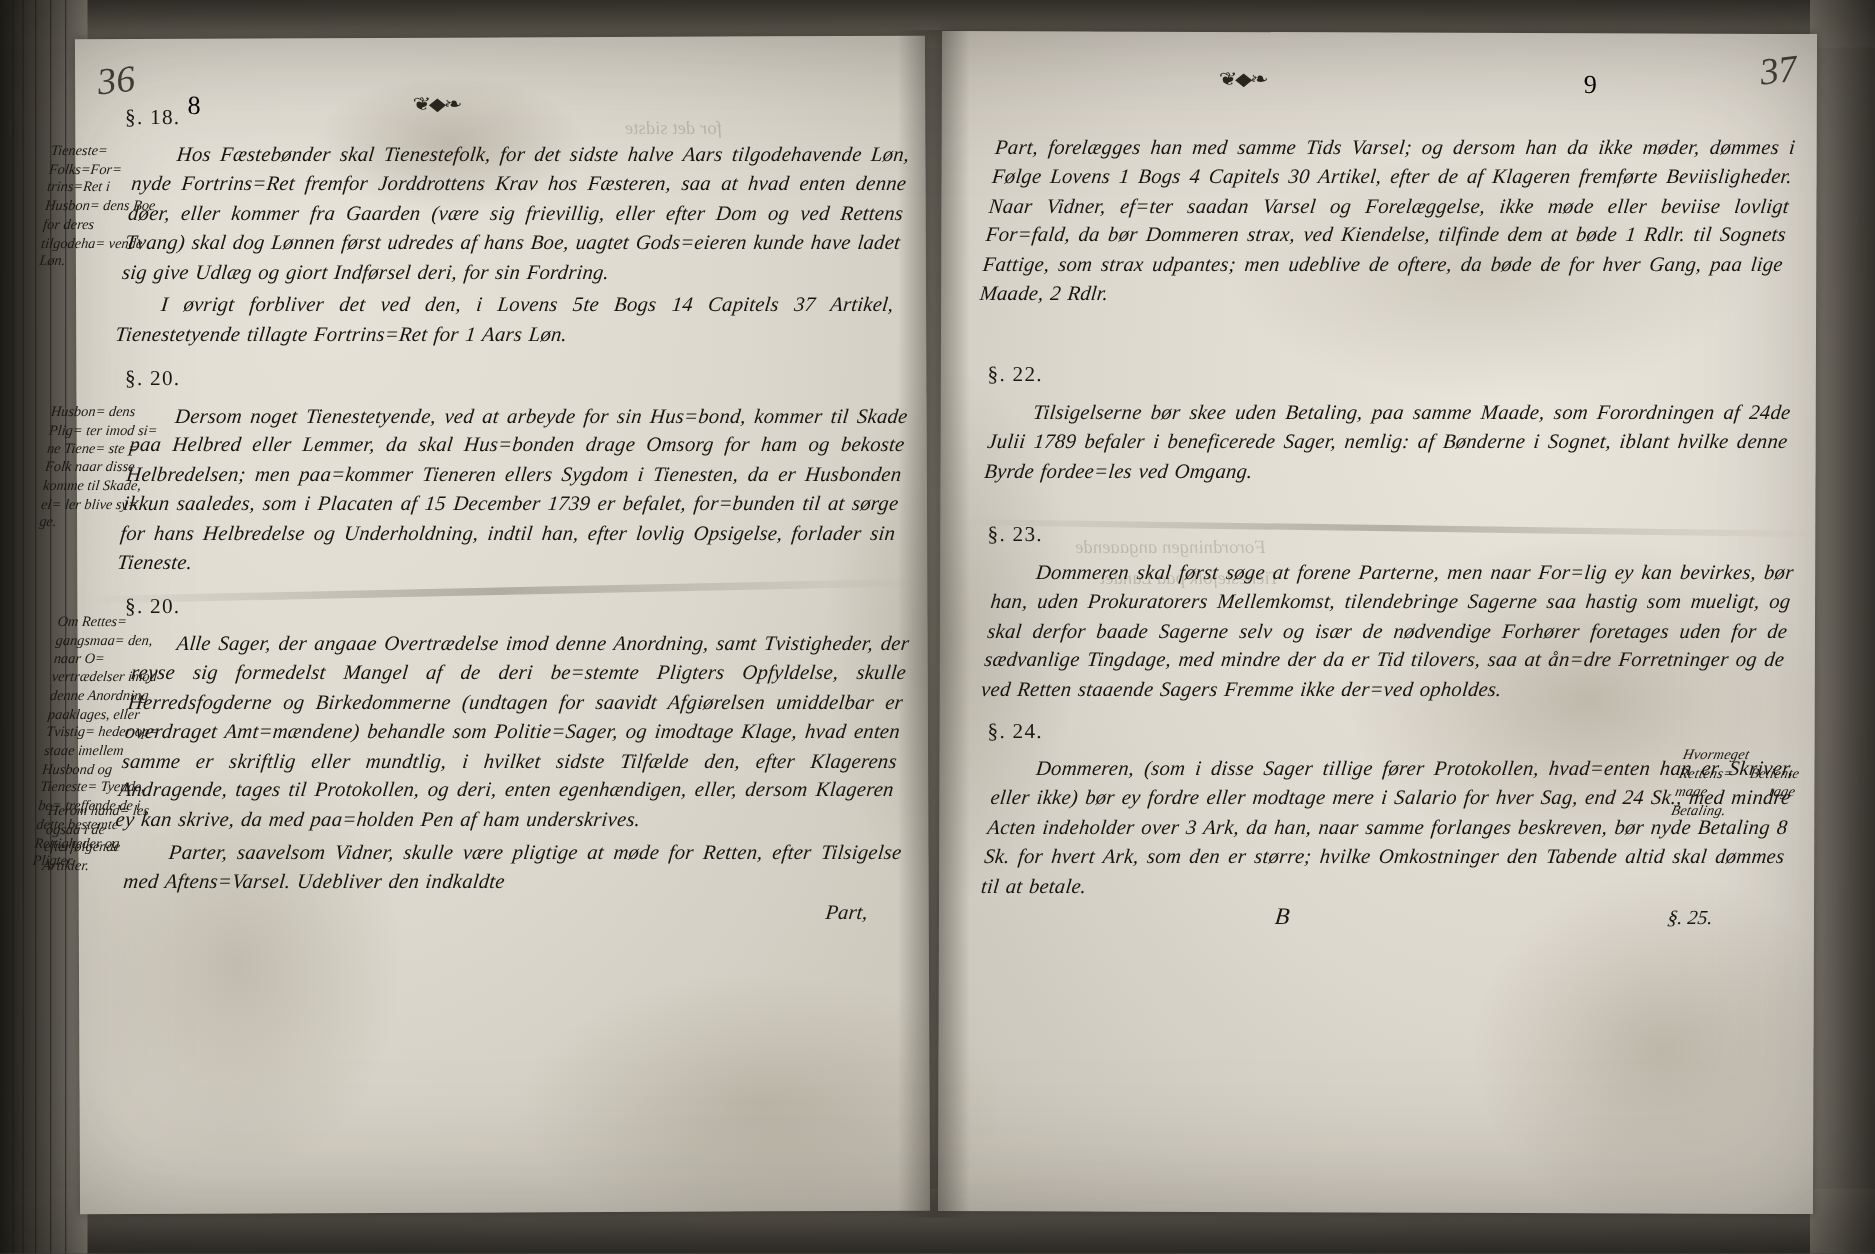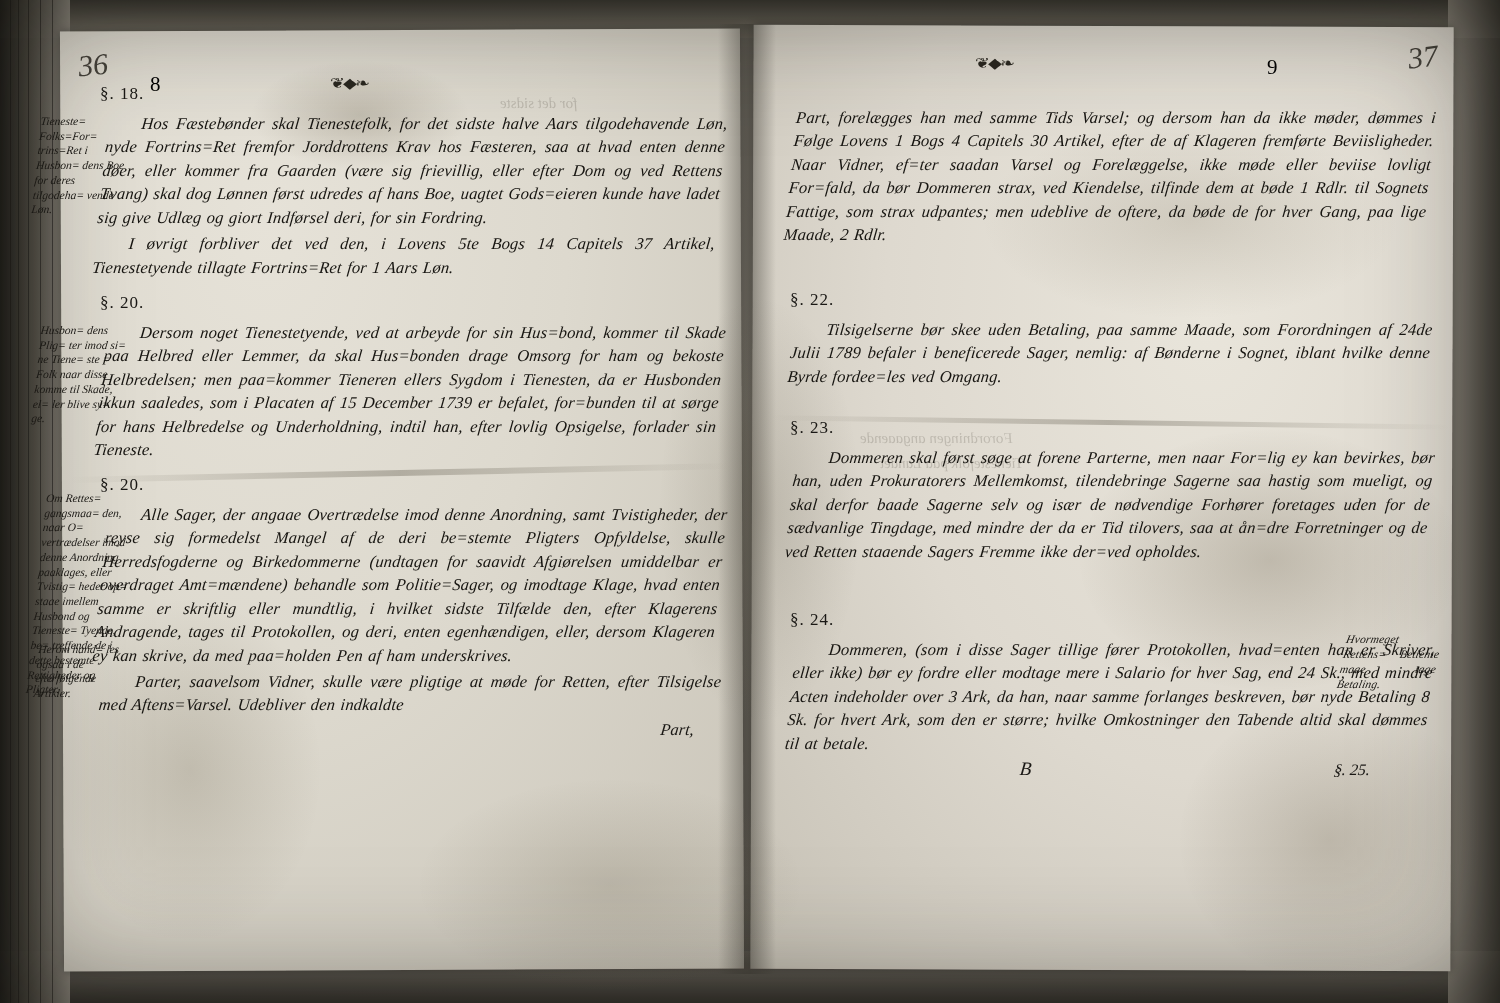--- a/index.html
+++ b/index.html
@@ -327,21 +327,21 @@
     <div class="section-head" style="margin-top:43px;">§. 22.</div>
     <div class="body">
       <p>Tilsigelserne bør skee uden Betaling, paa samme Maade, som Forordningen af 24de Julii 1789 befaler i beneficerede Sager, nemlig: af Bønderne i Sognet, iblant hvilke denne Byrde fordee=les ved Omgang.</p>
     </div>
 
     <div class="section-head" style="margin-top:30px;">§. 23.</div>
     <div class="body">
       <p>Dommeren skal først søge at forene Parterne, men naar For=lig ey kan bevirkes, bør han, uden Prokuratorers Mellemkomst, tilendebringe Sagerne saa hastig som mueligt, og skal derfor baade Sagerne selv og især de nødvendige Forhører foretages uden for de sædvanlige Tingdage, med mindre der da er Tid tilovers, saa at ån=dre Forretninger og de ved Retten staaende Sagers Fremme ikke der=ved opholdes.</p>
     </div>
 
-    <div class="section-head" style="margin-top:47px;">§. 24.</div>
+    <div class="section-head" style="margin-top:12px;">§. 24.</div>
     <div class="body" style="position:relative;">
       <div class="right-marginal" style="top:-6px;">
         <div>Hvormeget</div>
         <div>Rettens= Betiente maae tage Betaling.</div>
       </div>
       <p>Dommeren, (som i disse Sager tillige fører Protokollen, hvad=enten han er Skriver, eller ikke) bør ey fordre eller modtage mere i Salario for hver Sag, end 24 Sk., med mindre Acten indeholder over 3 Ark, da han, naar samme forlanges beskreven, bør nyde Betaling 8 Sk. for hvert Ark, som den er større; hvilke Omkostninger den Tabende altid skal dømmes til at betale.</p>
     </div>
 
     <div class="sig-row">
       <span class="sig">B</span>

